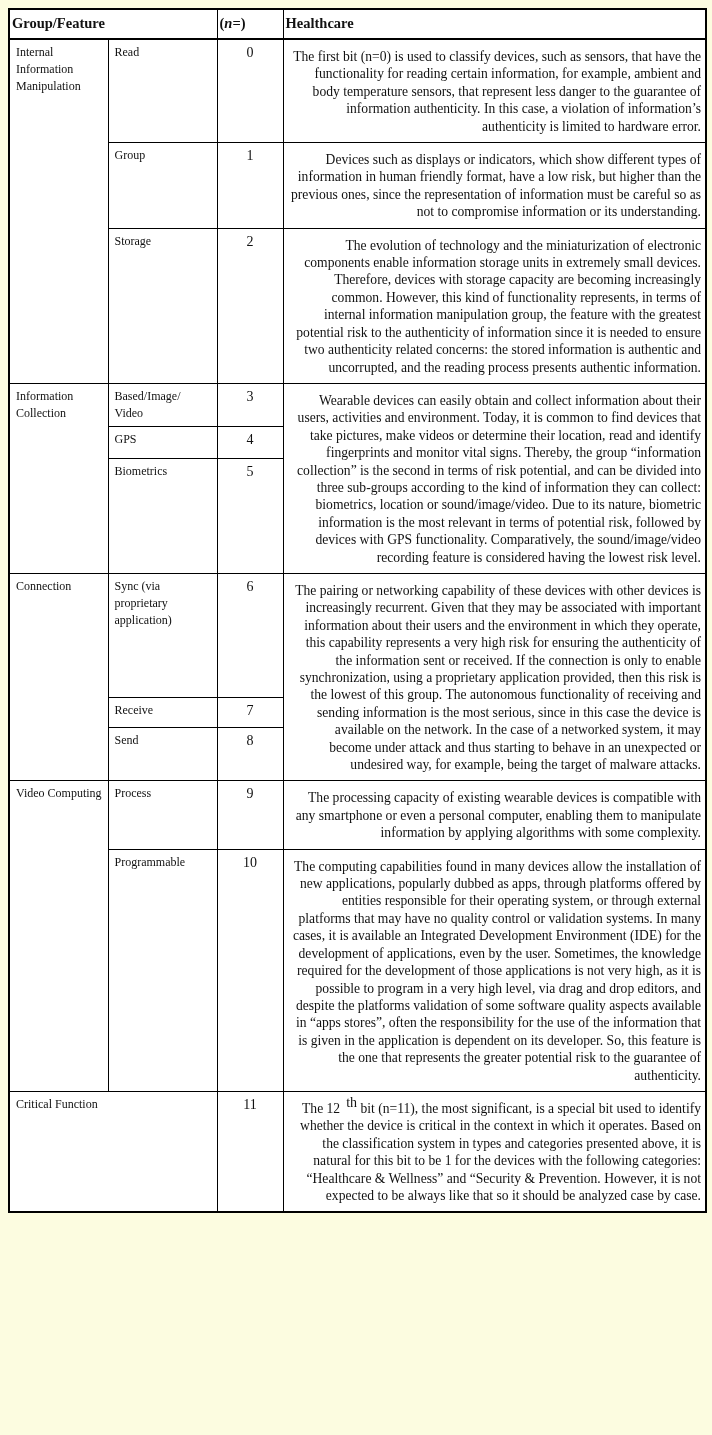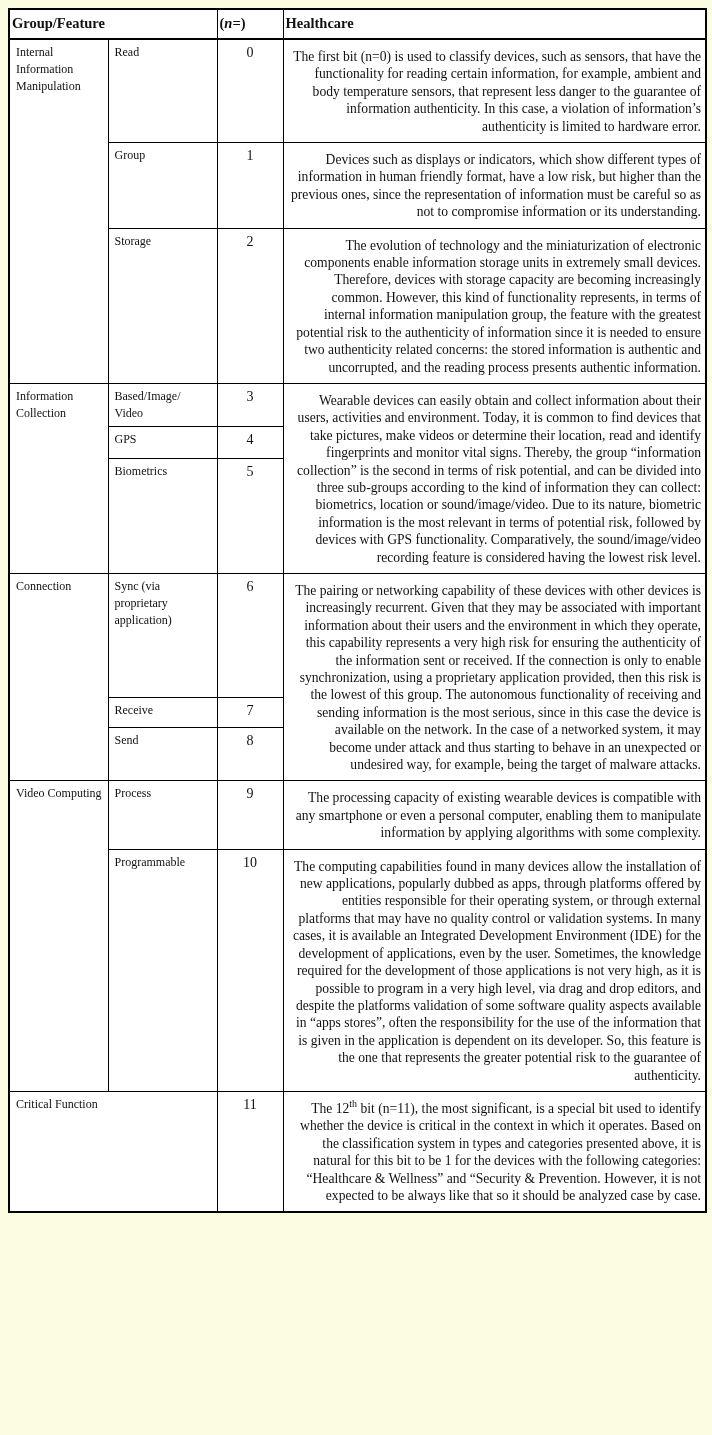--- a/index.html
+++ b/index.html
@@ -57,23 +57,24 @@
     text-align: center;
     padding: 4px 2px;
   }
   td.desc-cell {
     font-size: 13.6px;
     line-height: 17.4px;
     padding: 8px 4px 7px 7px;
     text-align: right;
   }
   td.desc-cell sup {
-    font-size: 10px;
+    font-size: 14px;
     line-height: 0;
     vertical-align: super;
+    margin-left: 6px;
   }
   tr.h40 { height: 40px; }
   tr.h32 { height: 32px; }
   tr.h30 { height: 30px; }
 </style>
 </head>
 <body>
 
 <div class="table-wrap">
   <table class="feature-table">

